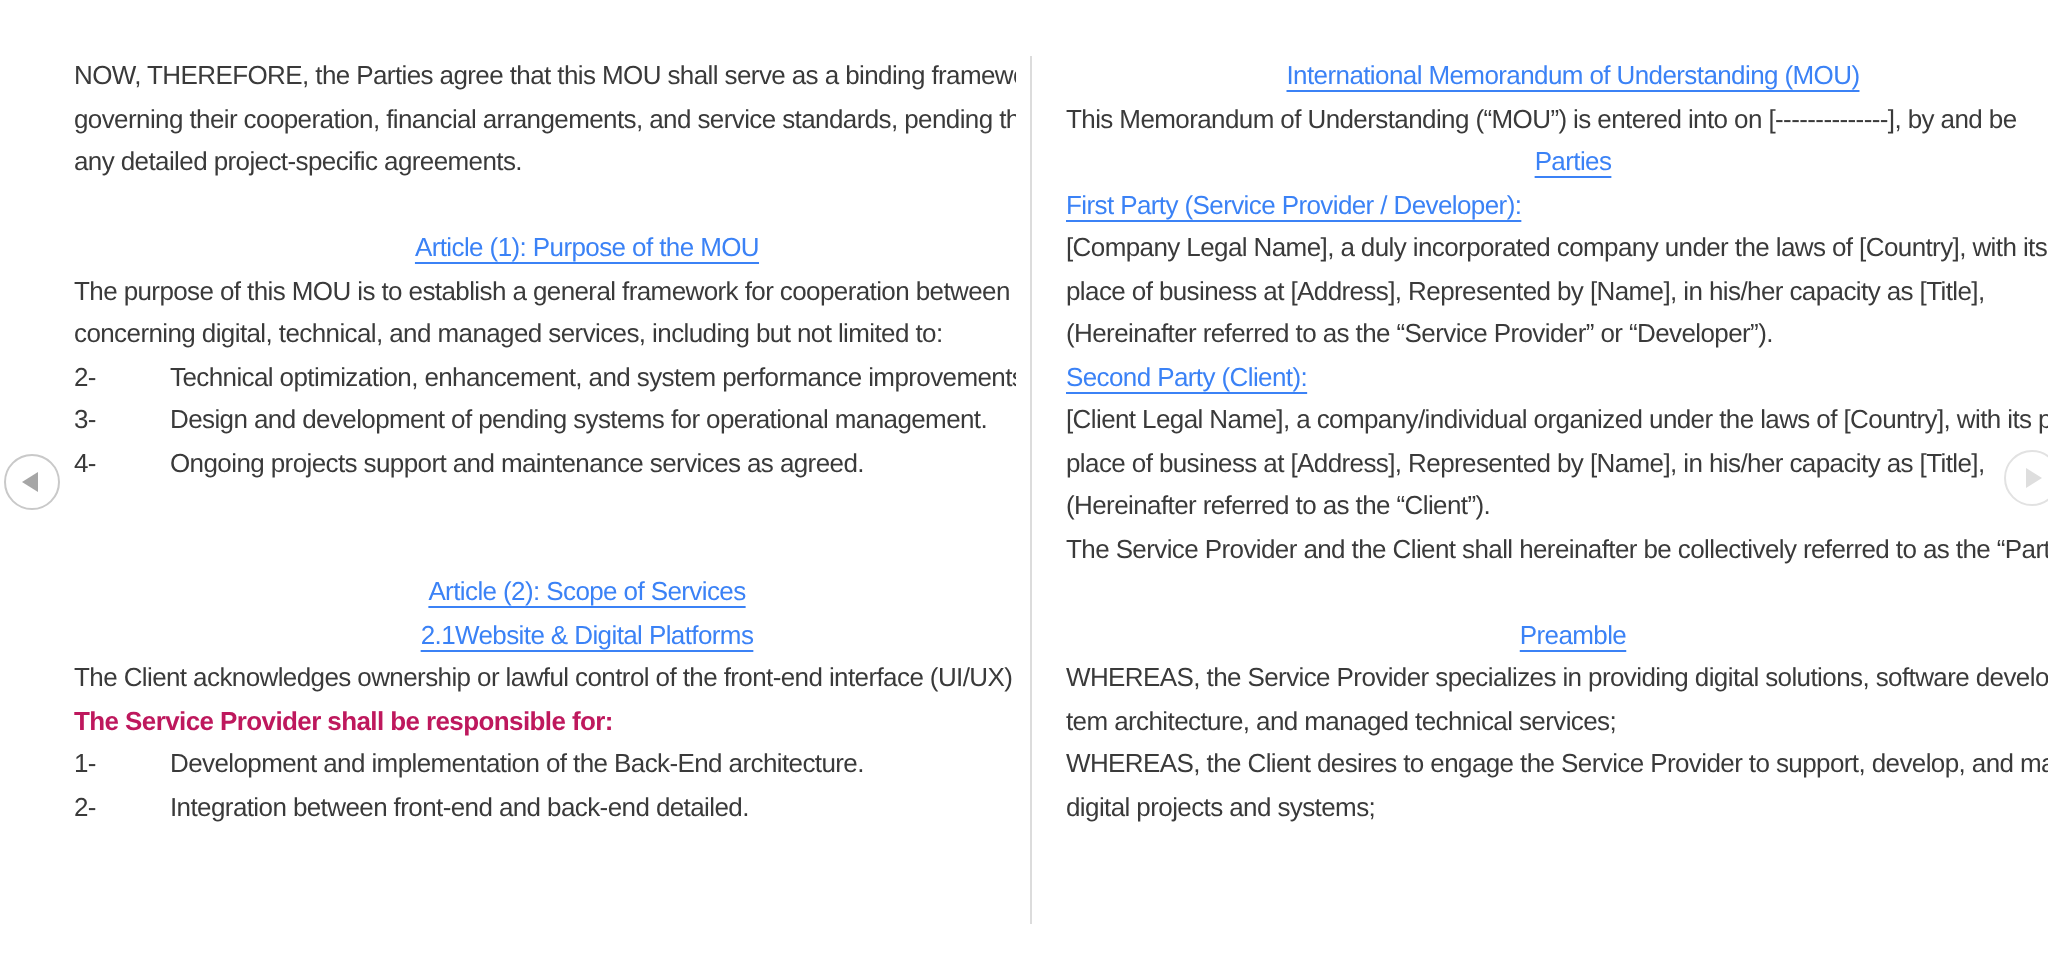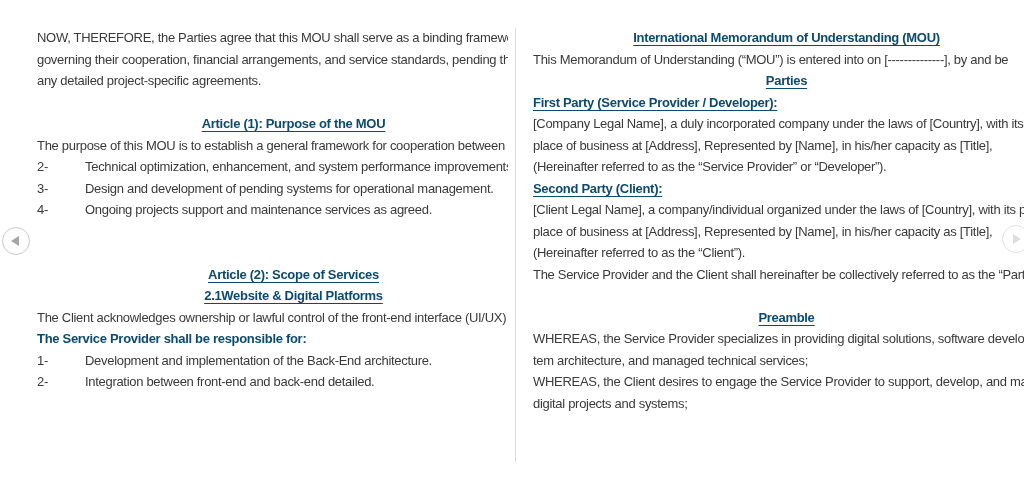--- a/index.html
+++ b/index.html
@@ -28,26 +28,26 @@
   #page-right { left: 533px; width: 491px; }
   #page-right .page-inner { width: 507px; }
 
   .line {
     height: 21.5px;
     line-height: 21.5px;
     white-space: nowrap;
     overflow: visible;
   }
   .line.normal span { color: #3a3a3a; }
-  .line.bold span   { font-weight: bold; color: #0c4a6e; }
+  .line.bold span   { font-weight: bold; color: #be185d; }
   .line.h-center    { text-align: center; }
   .line.h-center span,
   .line.h-left span {
-    font-weight: bold;
-    color: #0c4a6e;
+    font-weight: normal;
+    color: #3b82f6;
     text-decoration: underline;
     text-underline-offset: 3px;
   }
   .line.list .num {
     display: inline-block;
     width: 48px;
   }
   .divider {
     position: absolute;
     left: 515px; top: 28px;
@@ -94,20 +94,21 @@
 <div class="viewer">
 
   <div class="page" id="page-left">
     <div class="page-inner">
         <div class="line normal"><span>NOW, THEREFORE, the Parties agree that this MOU shall serve as a binding framework agree</span></div>
         <div class="line normal"><span>governing their cooperation, financial arrangements, and service standards, pending the exec</span></div>
         <div class="line normal"><span>any detailed project-specific agreements.</span></div>
         <div class="line blank">&nbsp;</div>
         <div class="line h-center"><span>Article (1): Purpose of the MOU</span></div>
         <div class="line normal"><span>The purpose of this MOU is to establish a general framework for cooperation between the Par</span></div>
+        <div class="line normal"><span>concerning digital, technical, and managed services, including but not limited to:</span></div>
         <div class="line list"><span class="num">2-</span><span class="txt">Technical optimization, enhancement, and system performance improvements.</span></div>
         <div class="line list"><span class="num">3-</span><span class="txt">Design and development of pending systems for operational management.</span></div>
         <div class="line list"><span class="num">4-</span><span class="txt">Ongoing projects support and maintenance services as agreed.</span></div>
         <div class="line blank">&nbsp;</div>
         <div class="line blank">&nbsp;</div>
         <div class="line h-center"><span>Article (2): Scope of Services</span></div>
         <div class="line h-center"><span>2.1Website &amp; Digital Platforms</span></div>
         <div class="line normal"><span>The Client acknowledges ownership or lawful control of the front-end interface (UI/UX) unles</span></div>
         <div class="line bold"><span>The Service Provider shall be responsible for:</span></div>
         <div class="line list"><span class="num">1-</span><span class="txt">Development and implementation of the Back-End architecture.</span></div>

